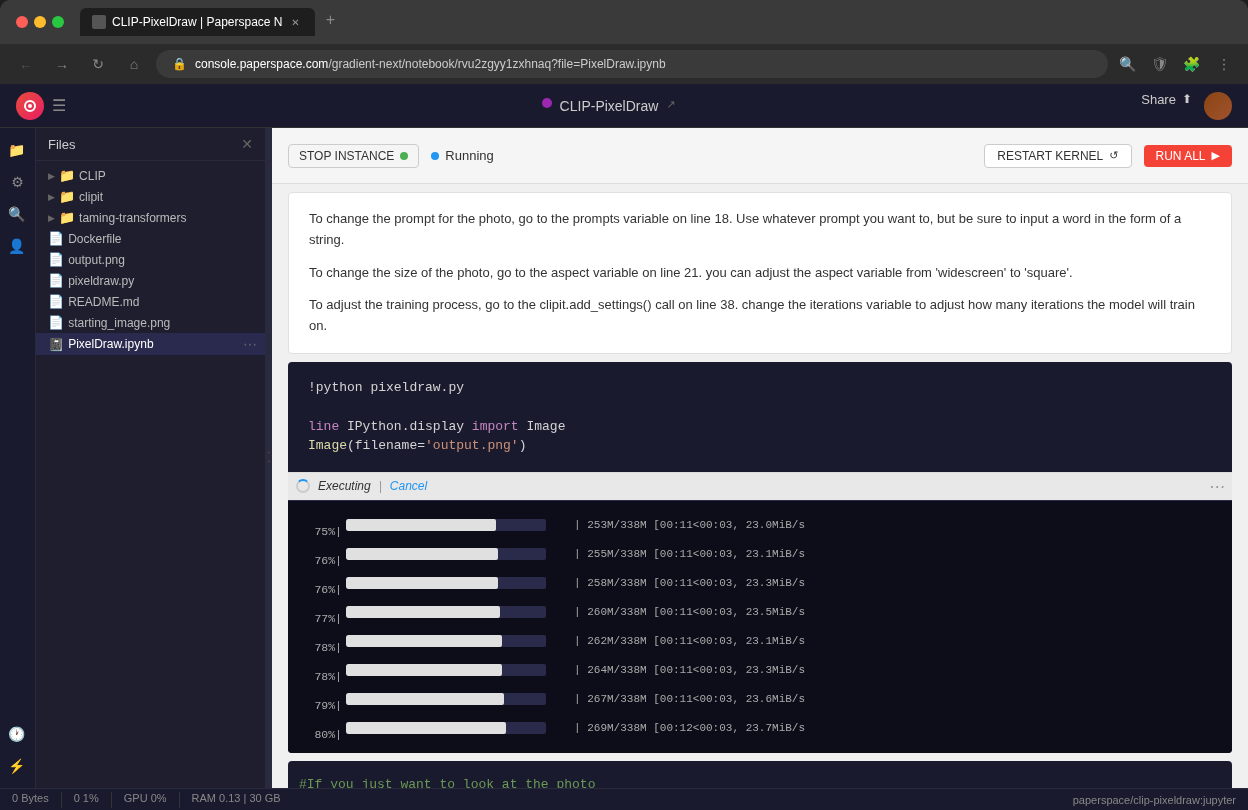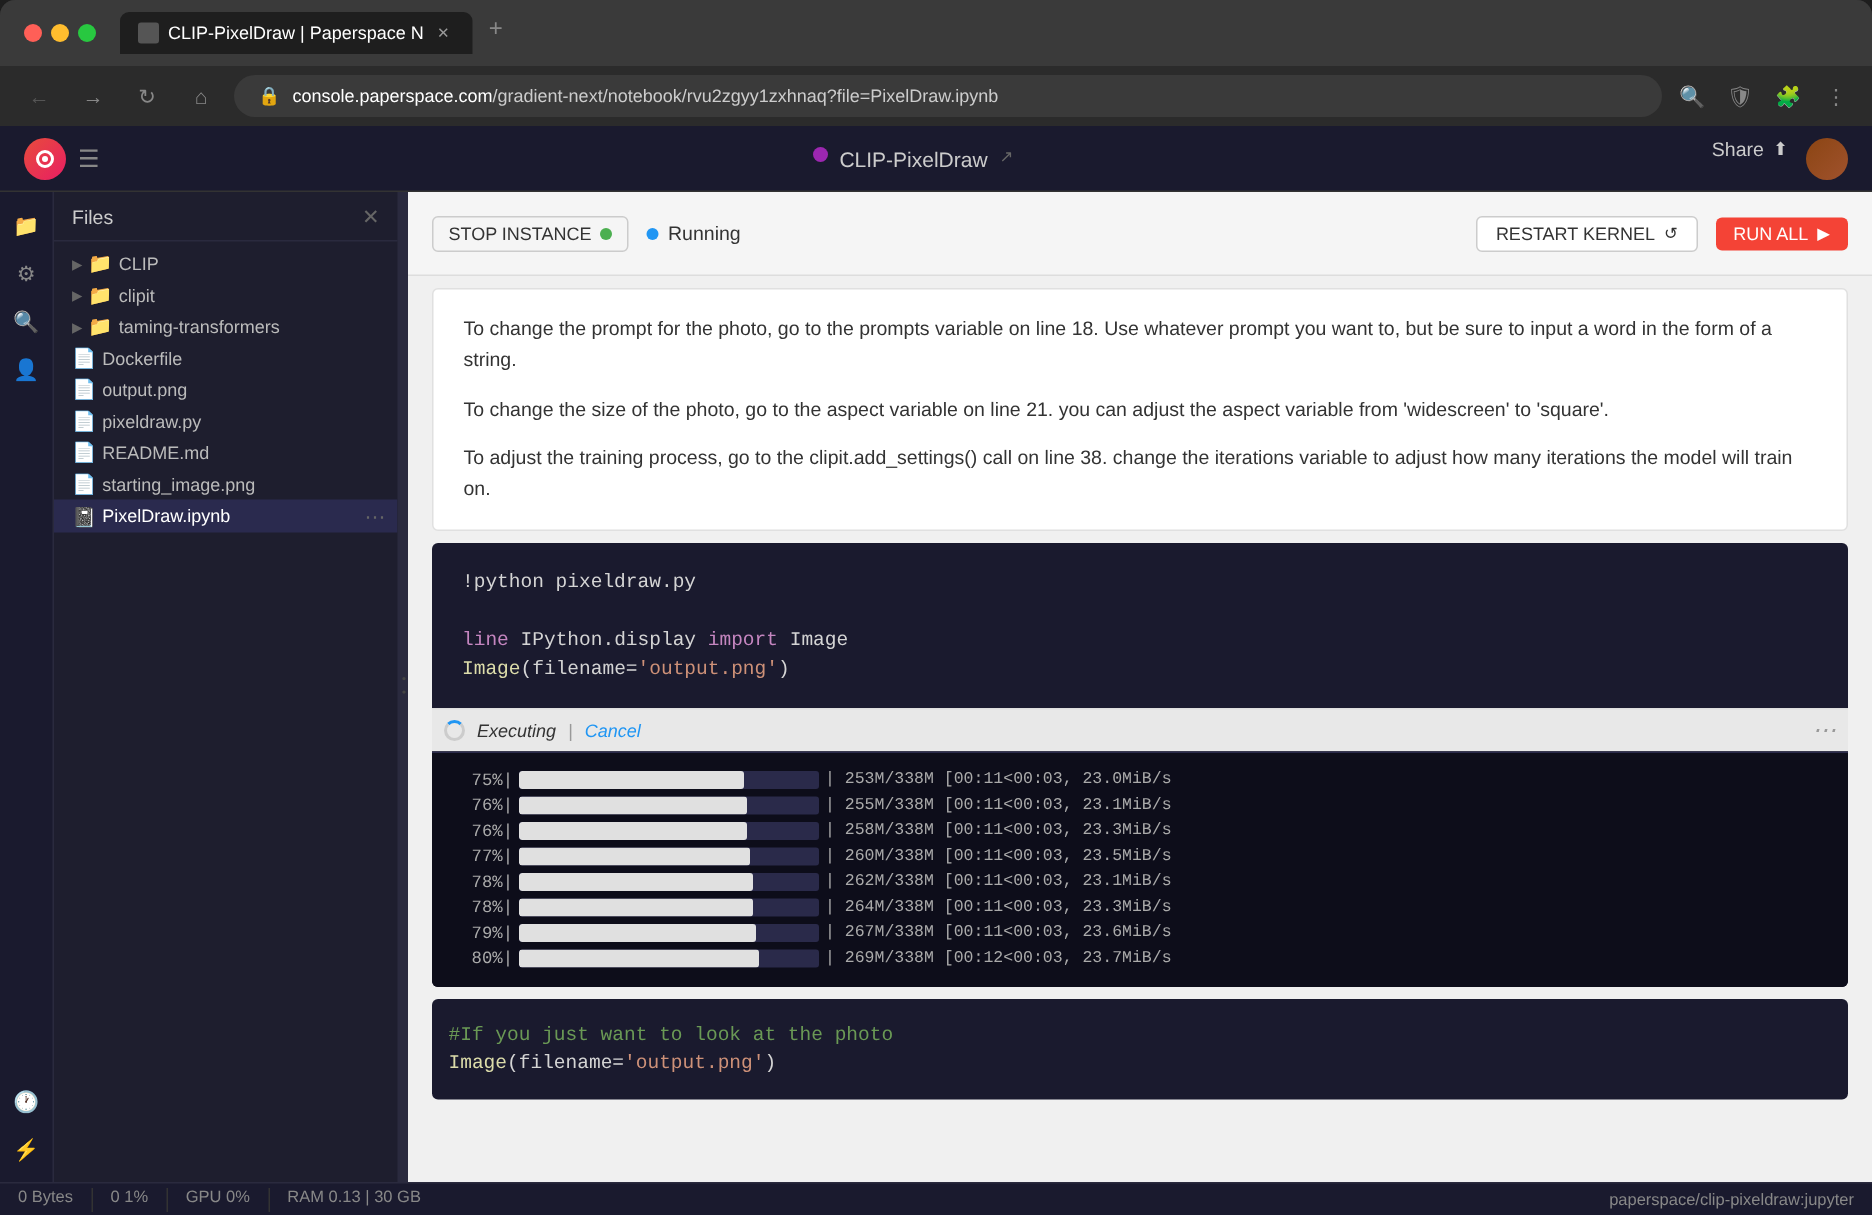--- a/index.html
+++ b/index.html
@@ -530,39 +530,41 @@
       font-size: 11.5px;
       color: #d0d0d0;
       padding: 2px 0;
       gap: 4px;
     }
 
     .progress-pct {
       min-width: 34px;
       text-align: right;
       color: #aaa;
+      margin-top: 12px;
     }
 
     .progress-bar-container {
       width: 200px;
       height: 12px;
       background: #2a2a4a;
       border-radius: 2px;
       overflow: hidden;
     }
 
     .progress-bar-fill {
       height: 100%;
       background: #e0e0e0;
       border-radius: 2px;
     }
 
     .progress-stats {
       color: #aaa;
       font-size: 11px;
+      margin-left: 24px;
     }
 
     
     .bottom-code-cell {
       background: #1a1a2e;
       border-radius: 4px;
       margin: 8px 0;
       padding: 14px 11px;
       font-family: 'Courier New', monospace;
       font-size: 13px;

